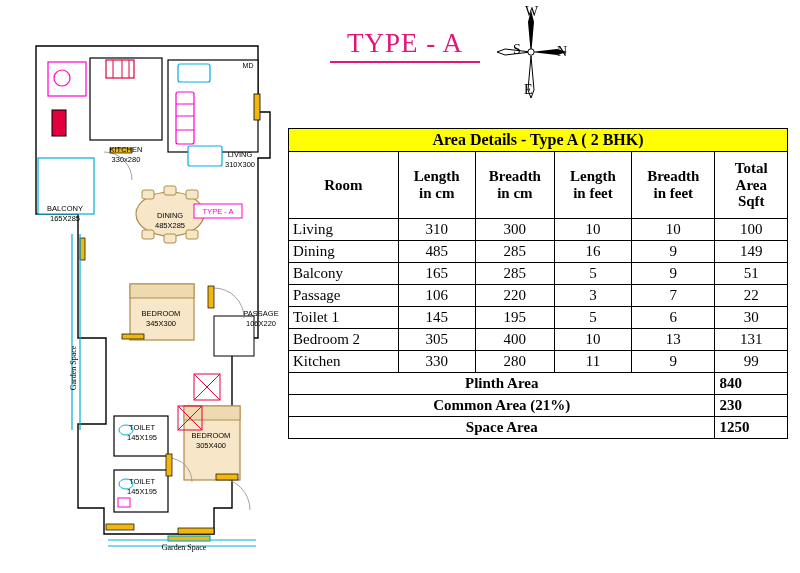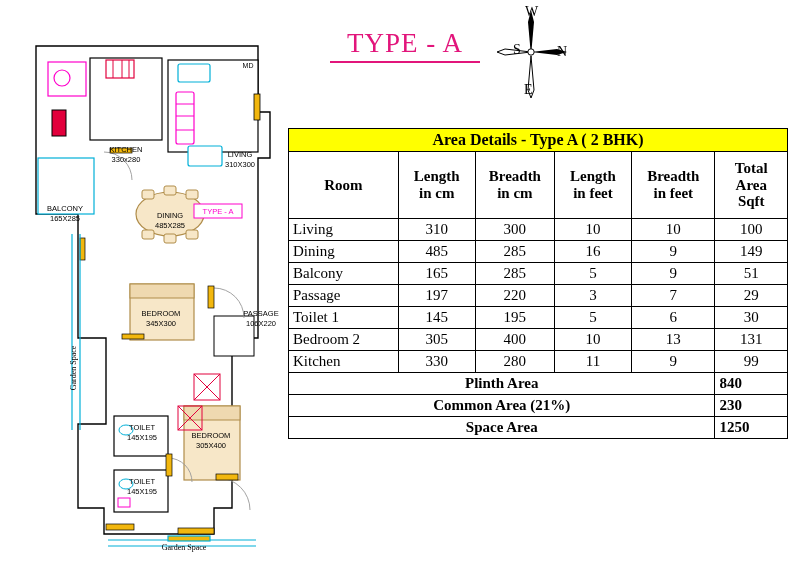--- a/index.html
+++ b/index.html
@@ -278,25 +278,25 @@
         <tr>
           <td class="room">Balcony</td>
           <td class="num">165</td>
           <td class="num">285</td>
           <td class="num">5</td>
           <td class="num">9</td>
           <td class="num">51</td>
         </tr>
         <tr>
           <td class="room">Passage</td>
-          <td class="num">197</td>
+          <td class="num">106</td>
           <td class="num">220</td>
           <td class="num">3</td>
           <td class="num">7</td>
-          <td class="num">29</td>
+          <td class="num">22</td>
         </tr>
         <tr>
           <td class="room">Toilet 1</td>
           <td class="num">145</td>
           <td class="num">195</td>
           <td class="num">5</td>
           <td class="num">6</td>
           <td class="num">30</td>
         </tr>
         <tr>

